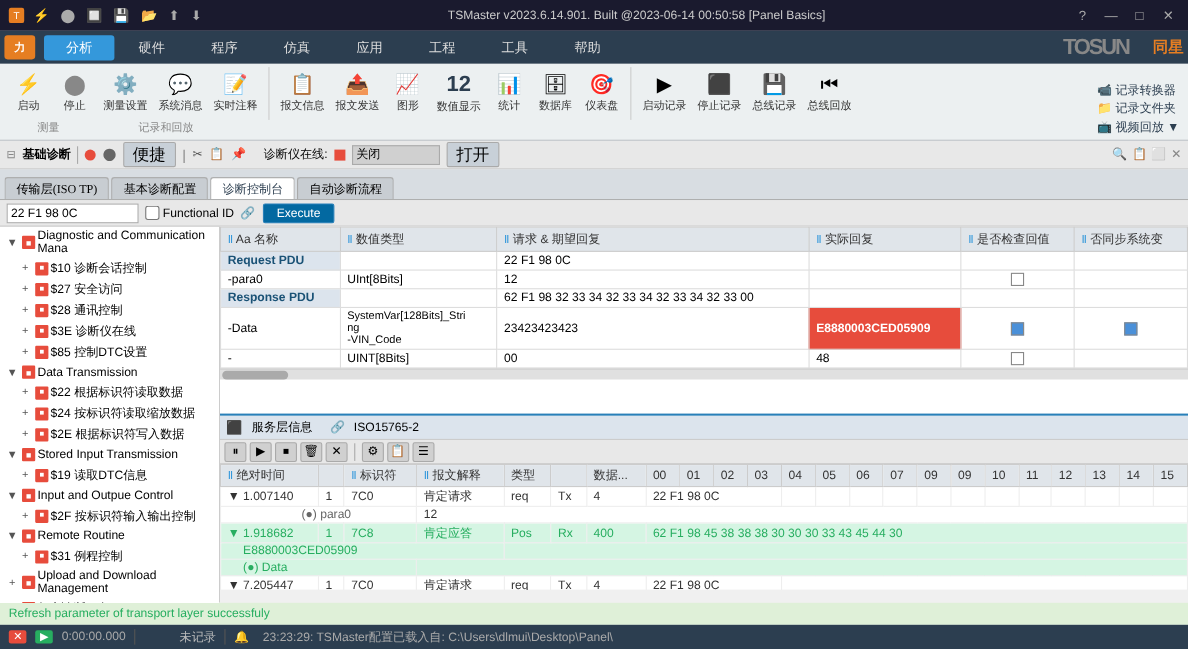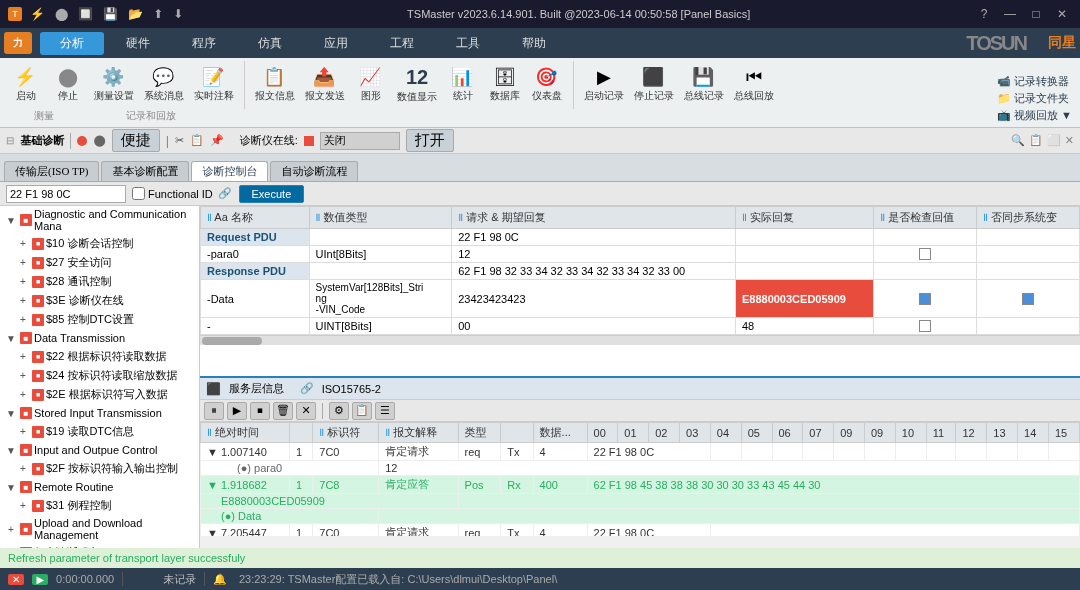--- a/index.html
+++ b/index.html
@@ -507,21 +507,21 @@
                   <td></td>
                   <td></td>
                   <td></td>
                   <td></td>
                   <td></td>
                   <td></td>
                   <td></td>
                 </tr>
 
                 <tr class="msg-row-req">
-                  <td colspan="3" style="padding-left:36px;color:#666;">(●) para0</td>
+                  <td colspan="3" style="padding-left:20px;color:#666;text-align:center;">(●) para0</td>
                   <td colspan="20">12</td>
                 </tr>
 
                 <tr class="msg-row-pos">
                   <td>▼ 1.918682</td>
                   <td>1</td>
                   <td>7C8</td>
                   <td>肯定应答</td>
                   <td class="msg-type-pos">Pos</td>
                   <td>Rx</td>

